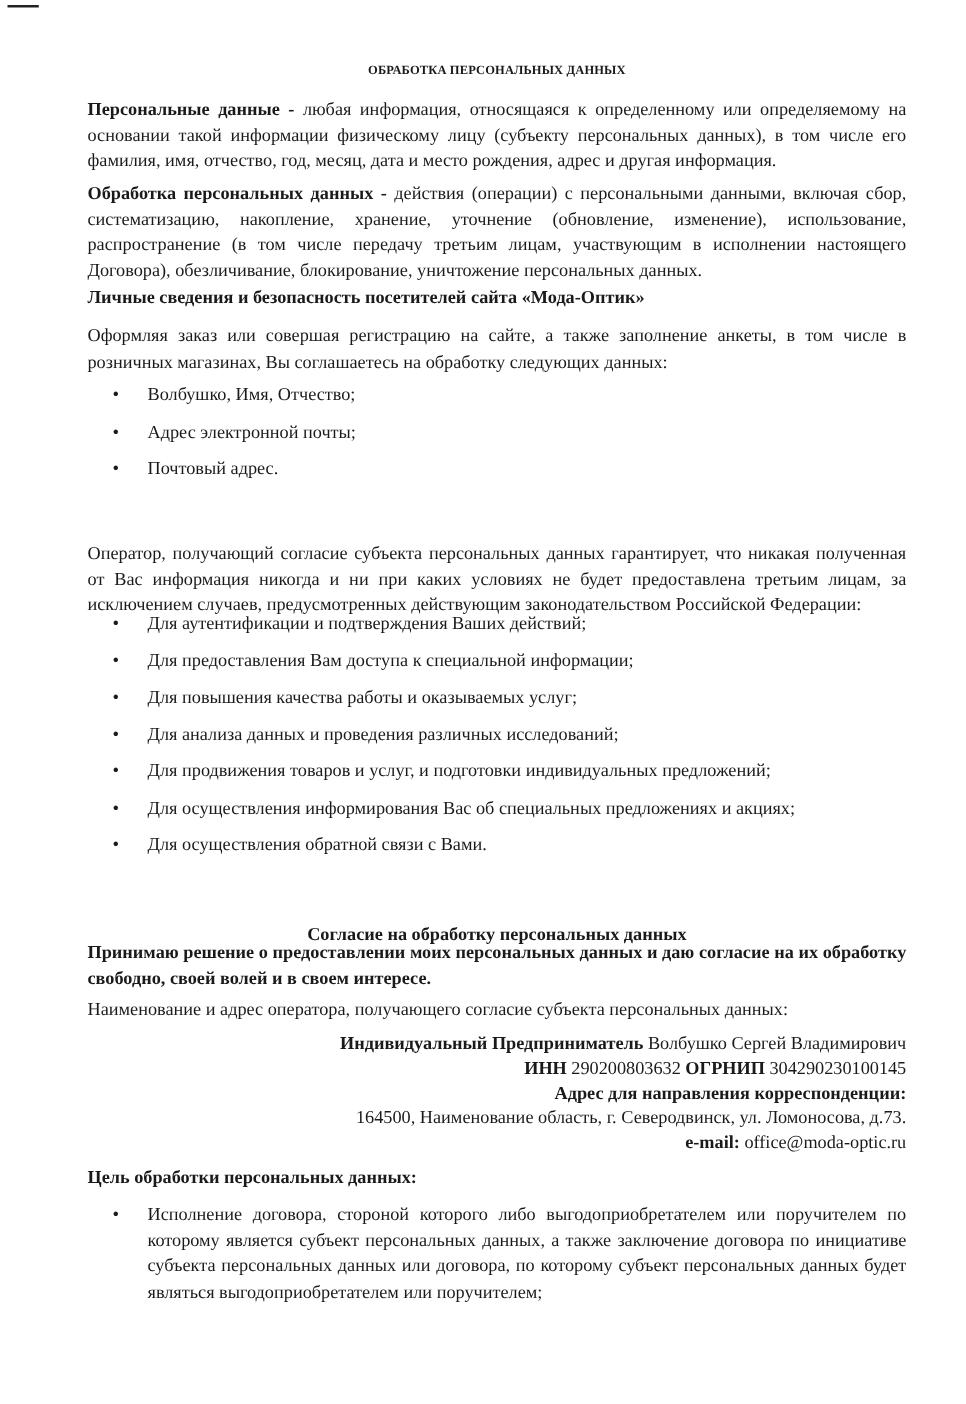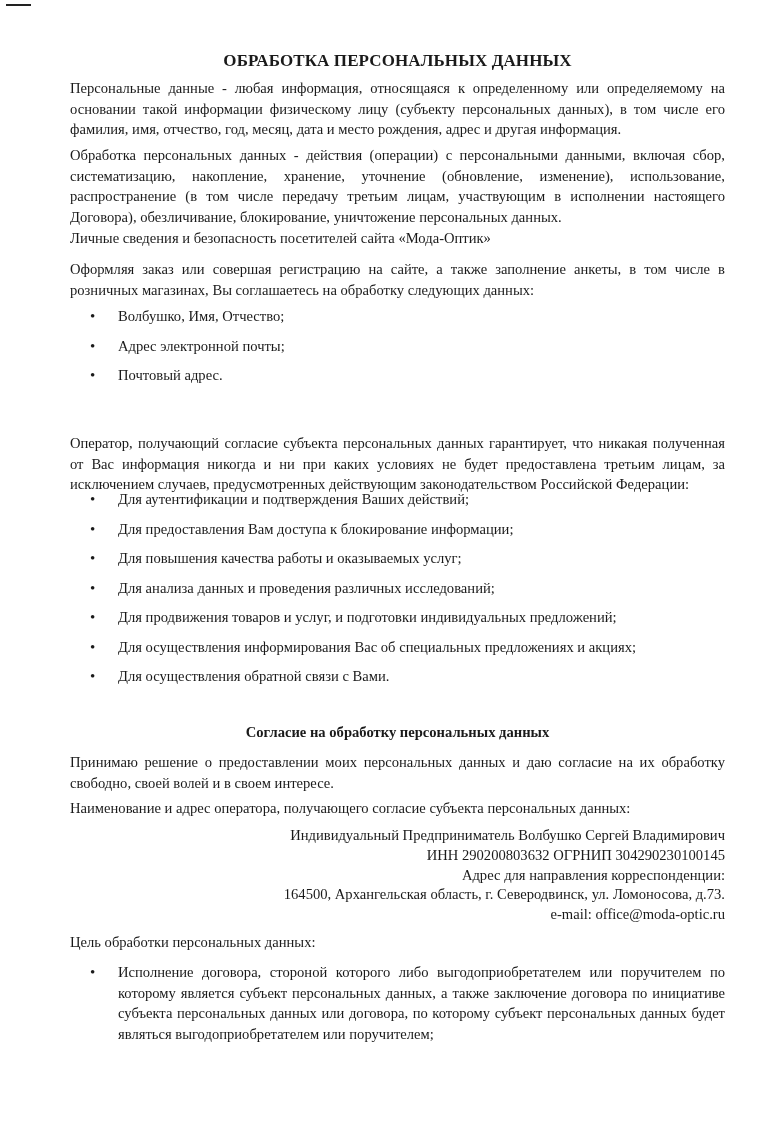--- a/index.html
+++ b/index.html
@@ -1,23 +1,23 @@
 <!DOCTYPE html>
 <html><head>
 <meta charset="utf-8">
 <style>
   html, body { margin: 0; padding: 0; background: #ffffff; }
   body { width: 773px; height: 1123px; position: relative; overflow: hidden;
          font-family: "Liberation Serif", "DejaVu Serif", serif; color: #1a1a1a; font-size: 14.6px; }
   .mark { position: absolute; left: 6px; top: 4px; width: 25px; height: 2px; background: #222; }
   .page { position: absolute; left: 70px; top: 0; width: 655px; }
-  .title { position: absolute; top: 51px; left: 0; width: 100%; text-align: center; font-weight: bold; font-size: 17px; letter-spacing: 0.1px; }
+  .title { position: absolute; top: 51px; left: 0; width: 100%; text-align: center; font-weight: bold; font-size: 10px; letter-spacing: 0.1px; }
   p { margin: 0; line-height: 20.5px; text-align: justify; }
   .blk { position: absolute; left: 0; width: 655px; }
-  b { font-weight: normal; margin-top: 40px; }
+  b { font-weight: bold; margin-top: 40px; }
   ul.bul { position: absolute; left: 0; width: 655px; margin: 0; padding: 0; list-style: none; }
   ul.bul li { position: relative; padding-left: 48px; height: 29.5px; line-height: 20px; }
   ul.bul li::before { content: "•"; position: absolute; left: 20px; top: 0; font-size: 15px; }
   .sub { position: absolute; left: 0; width: 100%; text-align: center; font-weight: bold; }
   .op p { text-align: right; line-height: 19.8px; }
   .goal li { height: auto !important; line-height: 20.5px !important; text-align: justify; }
 </style>
 </head>
 <body>
 
@@ -47,43 +47,43 @@
     <li>Адрес электронной почты;</li>
     <li>Почтовый адрес.</li>
   </ul>
 
   <div class="blk" style="top:433px">
     <p>Оператор, получающий согласие субъекта персональных данных гарантирует, что никакая полученная от Вас информация никогда и ни при каких условиях не будет предоставлена третьим лицам, за исключением случаев, предусмотренных действующим законодательством Российской Федерации:</p>
   </div>
 
   <ul class="bul" style="top:489px">
     <li>Для аутентификации и подтверждения Ваших действий;</li>
-    <li>Для предоставления Вам доступа к блокирование информации;</li>
+    <li>Для предоставления Вам доступа к специальной информации;</li>
     <li>Для повышения качества работы и оказываемых услуг;</li>
     <li>Для анализа данных и проведения различных исследований;</li>
     <li>Для продвижения товаров и услуг, и подготовки индивидуальных предложений;</li>
     <li>Для осуществления информирования Вас об специальных предложениях и акциях;</li>
     <li>Для осуществления обратной связи с Вами.</li>
   </ul>
 
-  <div class="sub" style="top:724px">Согласие на обработку персональных данных</div>
+  <div class="sub" style="top:740px">Согласие на обработку персональных данных</div>
 
   <div class="blk" style="top:752px">
     <p><b>Принимаю решение о предоставлении моих персональных данных и даю согласие на их обработку свободно, своей волей и в своем интересе.</b></p>
   </div>
 
   <div class="blk" style="top:798px">
     <p>Наименование и адрес оператора, получающего согласие субъекта персональных данных:</p>
   </div>
 
   <div class="blk op" style="top:826px">
     <p><b>Индивидуальный Предприниматель</b><span> Волбушко Сергей Владимирович</span></p>
     <p><b>ИНН</b><span> 290200803632 </span><b>ОГРНИП</b><span> 304290230100145</span></p>
     <p><b>Адрес для направления корреспонденции:</b></p>
-    <p>164500, Архангельская область, г. Северодвинск, ул. Ломоносова, д.73.</p>
+    <p>164500, Наименование область, г. Северодвинск, ул. Ломоносова, д.73.</p>
     <p><b>e-mail:</b><span> office@moda-optic.ru</span></p>
   </div>
 
   <div class="blk" style="top:932px">
     <p><b>Цель обработки персональных данных:</b></p>
   </div>
 
   <ul class="bul goal" style="top:962px">
     <li>Исполнение договора, стороной которого либо выгодоприобретателем или поручителем по которому является субъект персональных данных, а также заключение договора по инициативе субъекта персональных данных или договора, по которому субъект персональных данных будет являться выгодоприобретателем или поручителем;</li>
   </ul>

